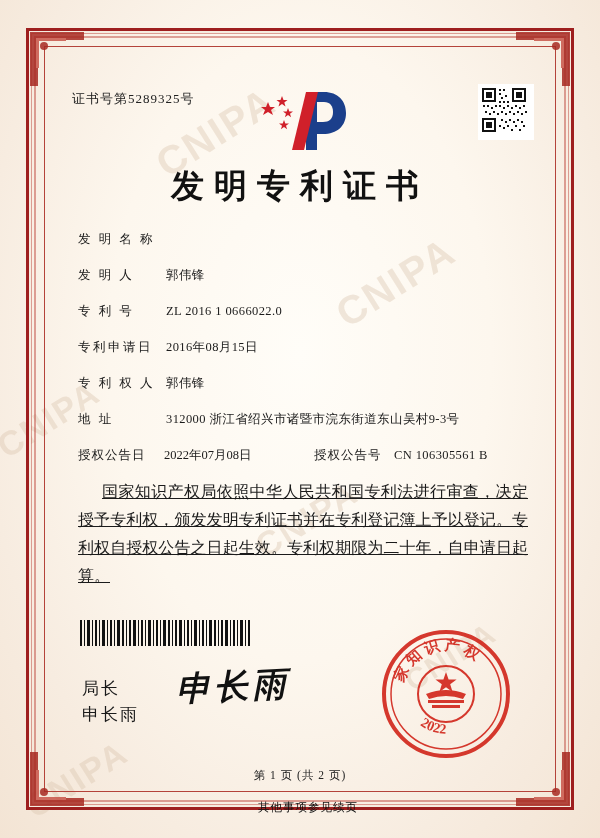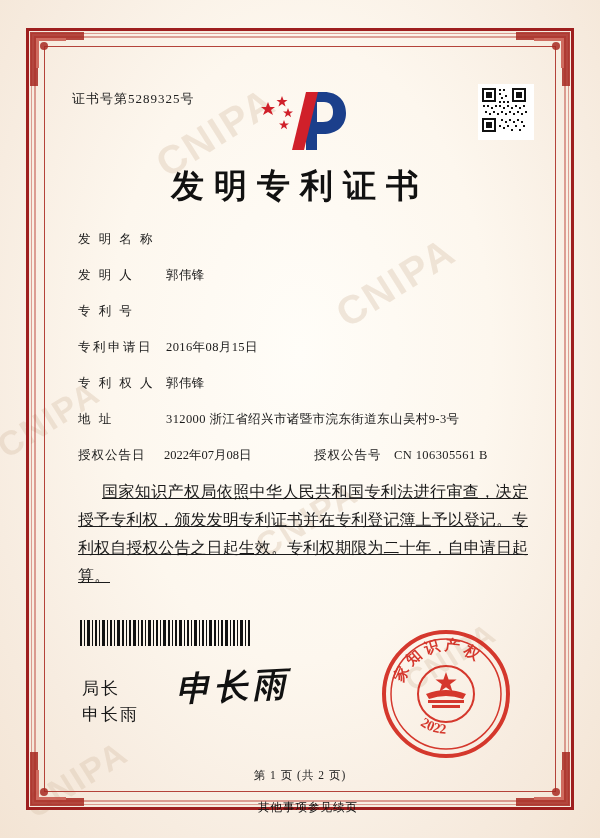--- a/index.html
+++ b/index.html
@@ -263,20 +263,21 @@
   <div class="fields">
     <div class="row">
       <div class="lbl">发 明 名 称</div>
     </div>
     <div class="row">
       <div class="lbl">发 明 人</div>
       <div class="val">郭伟锋</div>
     </div>
     <div class="row">
       <div class="lbl">专 利 号</div>
+      <div class="val">ZL 2016 1 0666022.0</div>
     </div>
     <div class="row">
       <div class="lbl">专利申请日</div>
       <div class="val">2016年08月15日</div>
     </div>
     <div class="row">
       <div class="lbl">专 利 权 人</div>
       <div class="val">郭伟锋</div>
     </div>
     <div class="row">

